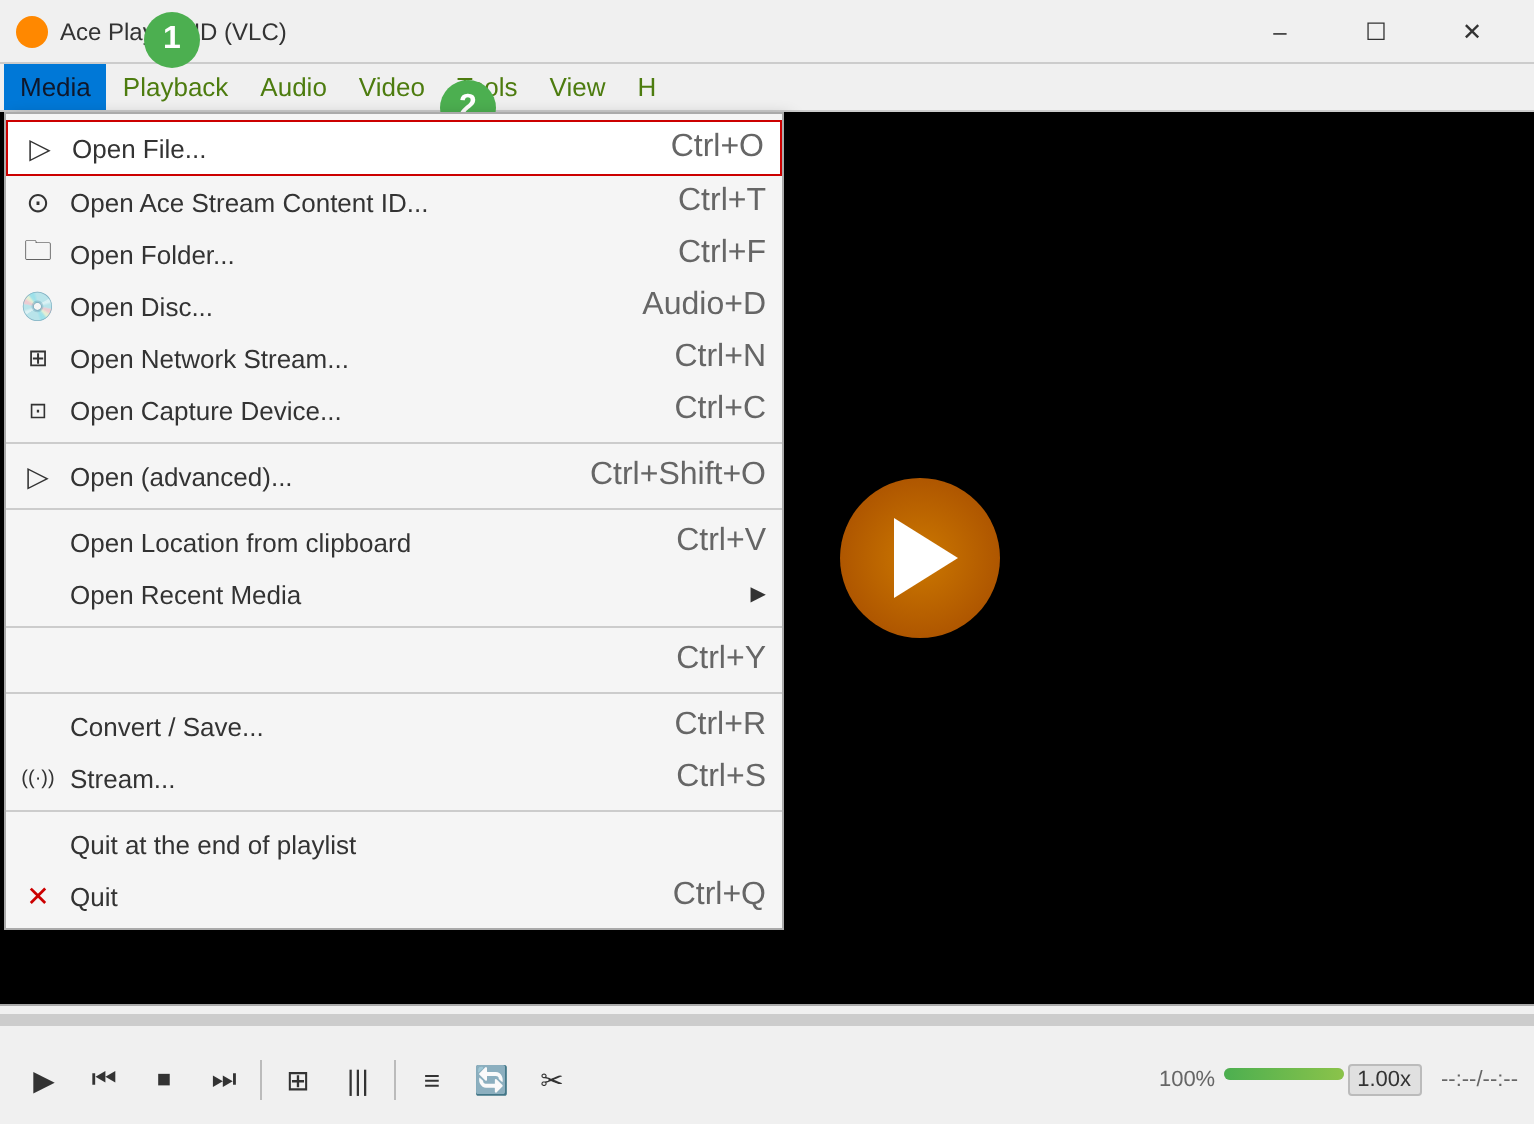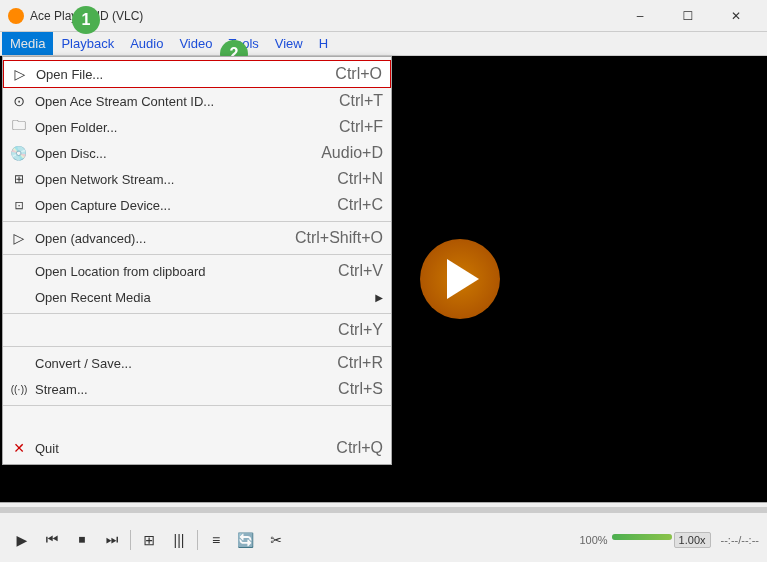--- a/index.html
+++ b/index.html
@@ -79,27 +79,27 @@
       display: flex;
       align-items: center;
       padding: 0 2px;
       border-bottom: 1px solid #ccc;
       position: relative;
       z-index: 10;
     }
     .menu-item {
       padding: 2px 8px;
       cursor: pointer;
-      color: #1d4ed8;
+      color: #4d7c0f;
       font-size: 13px;
       height: 100%;
       display: flex;
       align-items: center;
     }
-    .menu-item.active { background: #0078d7; color: #e5e5e5; }
+    .menu-item.active { background: #0078d7; color: #0f172a; }
 
     
     .dropdown-menu {
       position: absolute;
       top: 56px;
       left: 2px;
       width: 390px;
       background: #f5f5f5;
       border: 1px solid #aaa;
       box-shadow: 3px 3px 8px rgba(0,0,0,0.3);
@@ -372,20 +372,21 @@
   <div class="dropdown-item">
     <span class="item-icon" style="font-size:10px;">((·))</span>
     <span>Stream...</span>
     <span class="shortcut">Ctrl+S</span>
   </div>
 
   <div class="dropdown-separator"></div>
 
   <div class="dropdown-item">
     <span class="item-icon"></span>
+    <span>Quit at the end of playlist</span>
   </div>
 
   <div class="dropdown-item">
     <span class="item-icon" style="color:#cc0000;">✕</span>
     <span>Quit</span>
     <span class="shortcut">Ctrl+Q</span>
   </div>
 
 </div>
 

